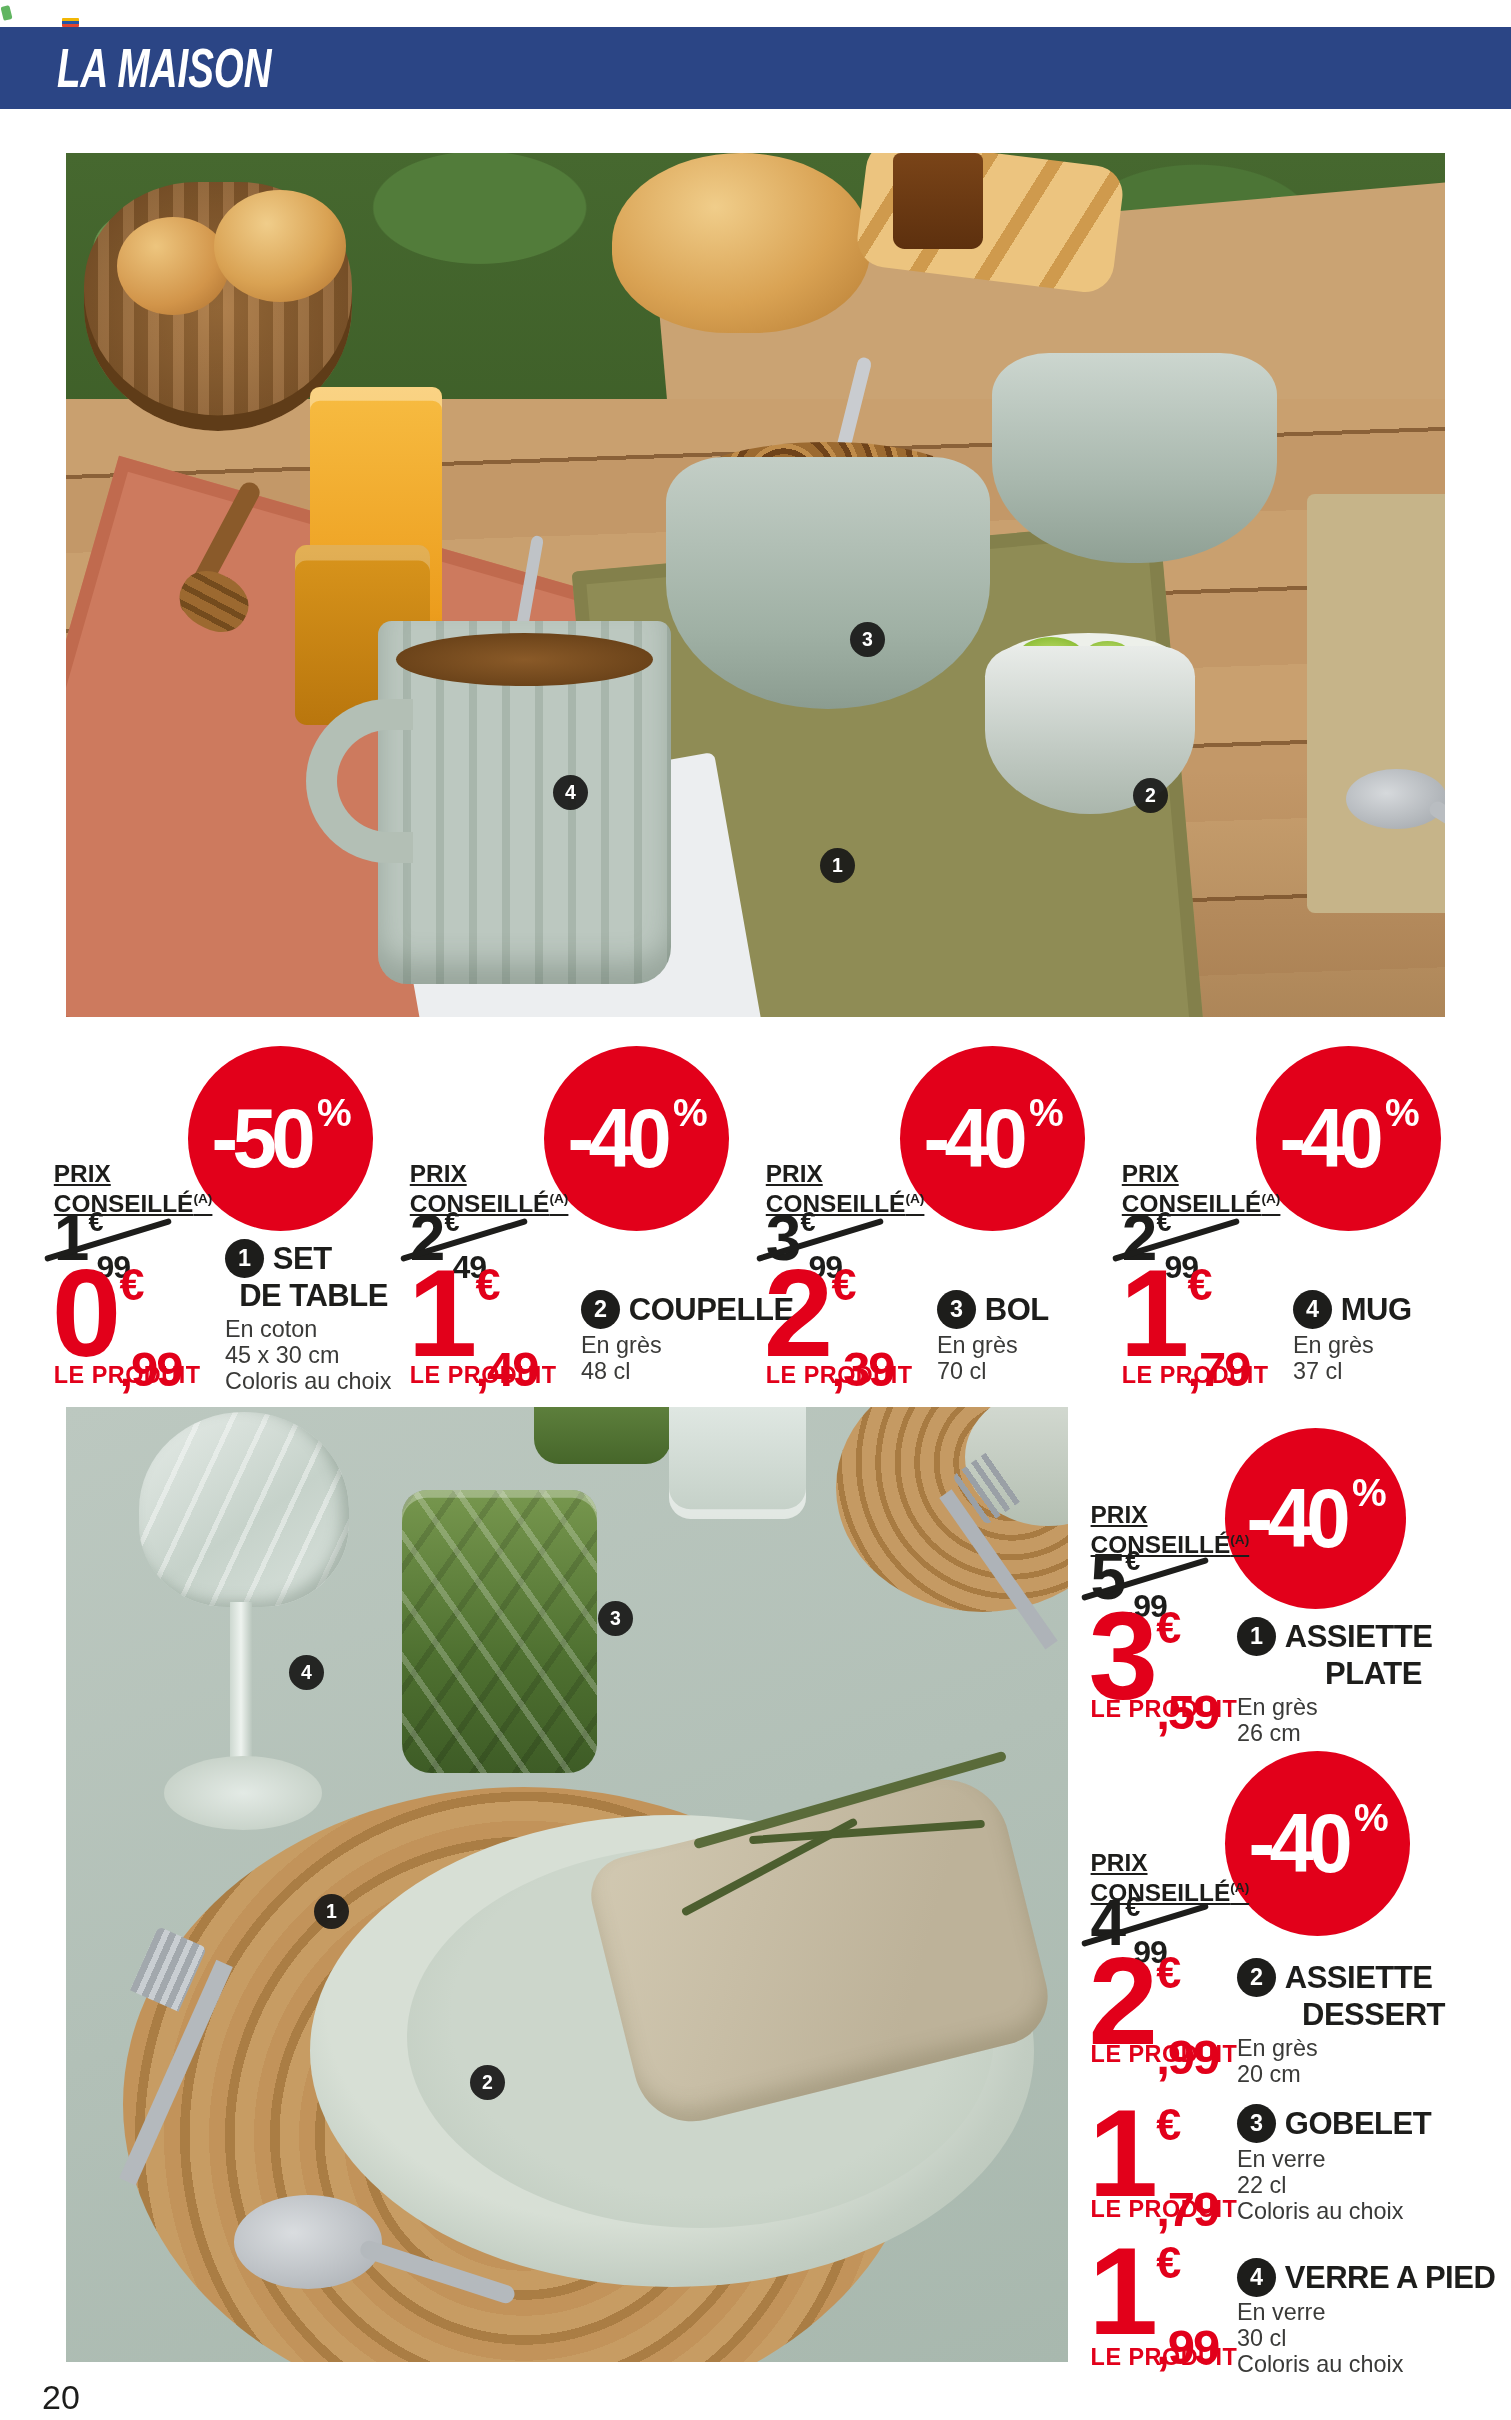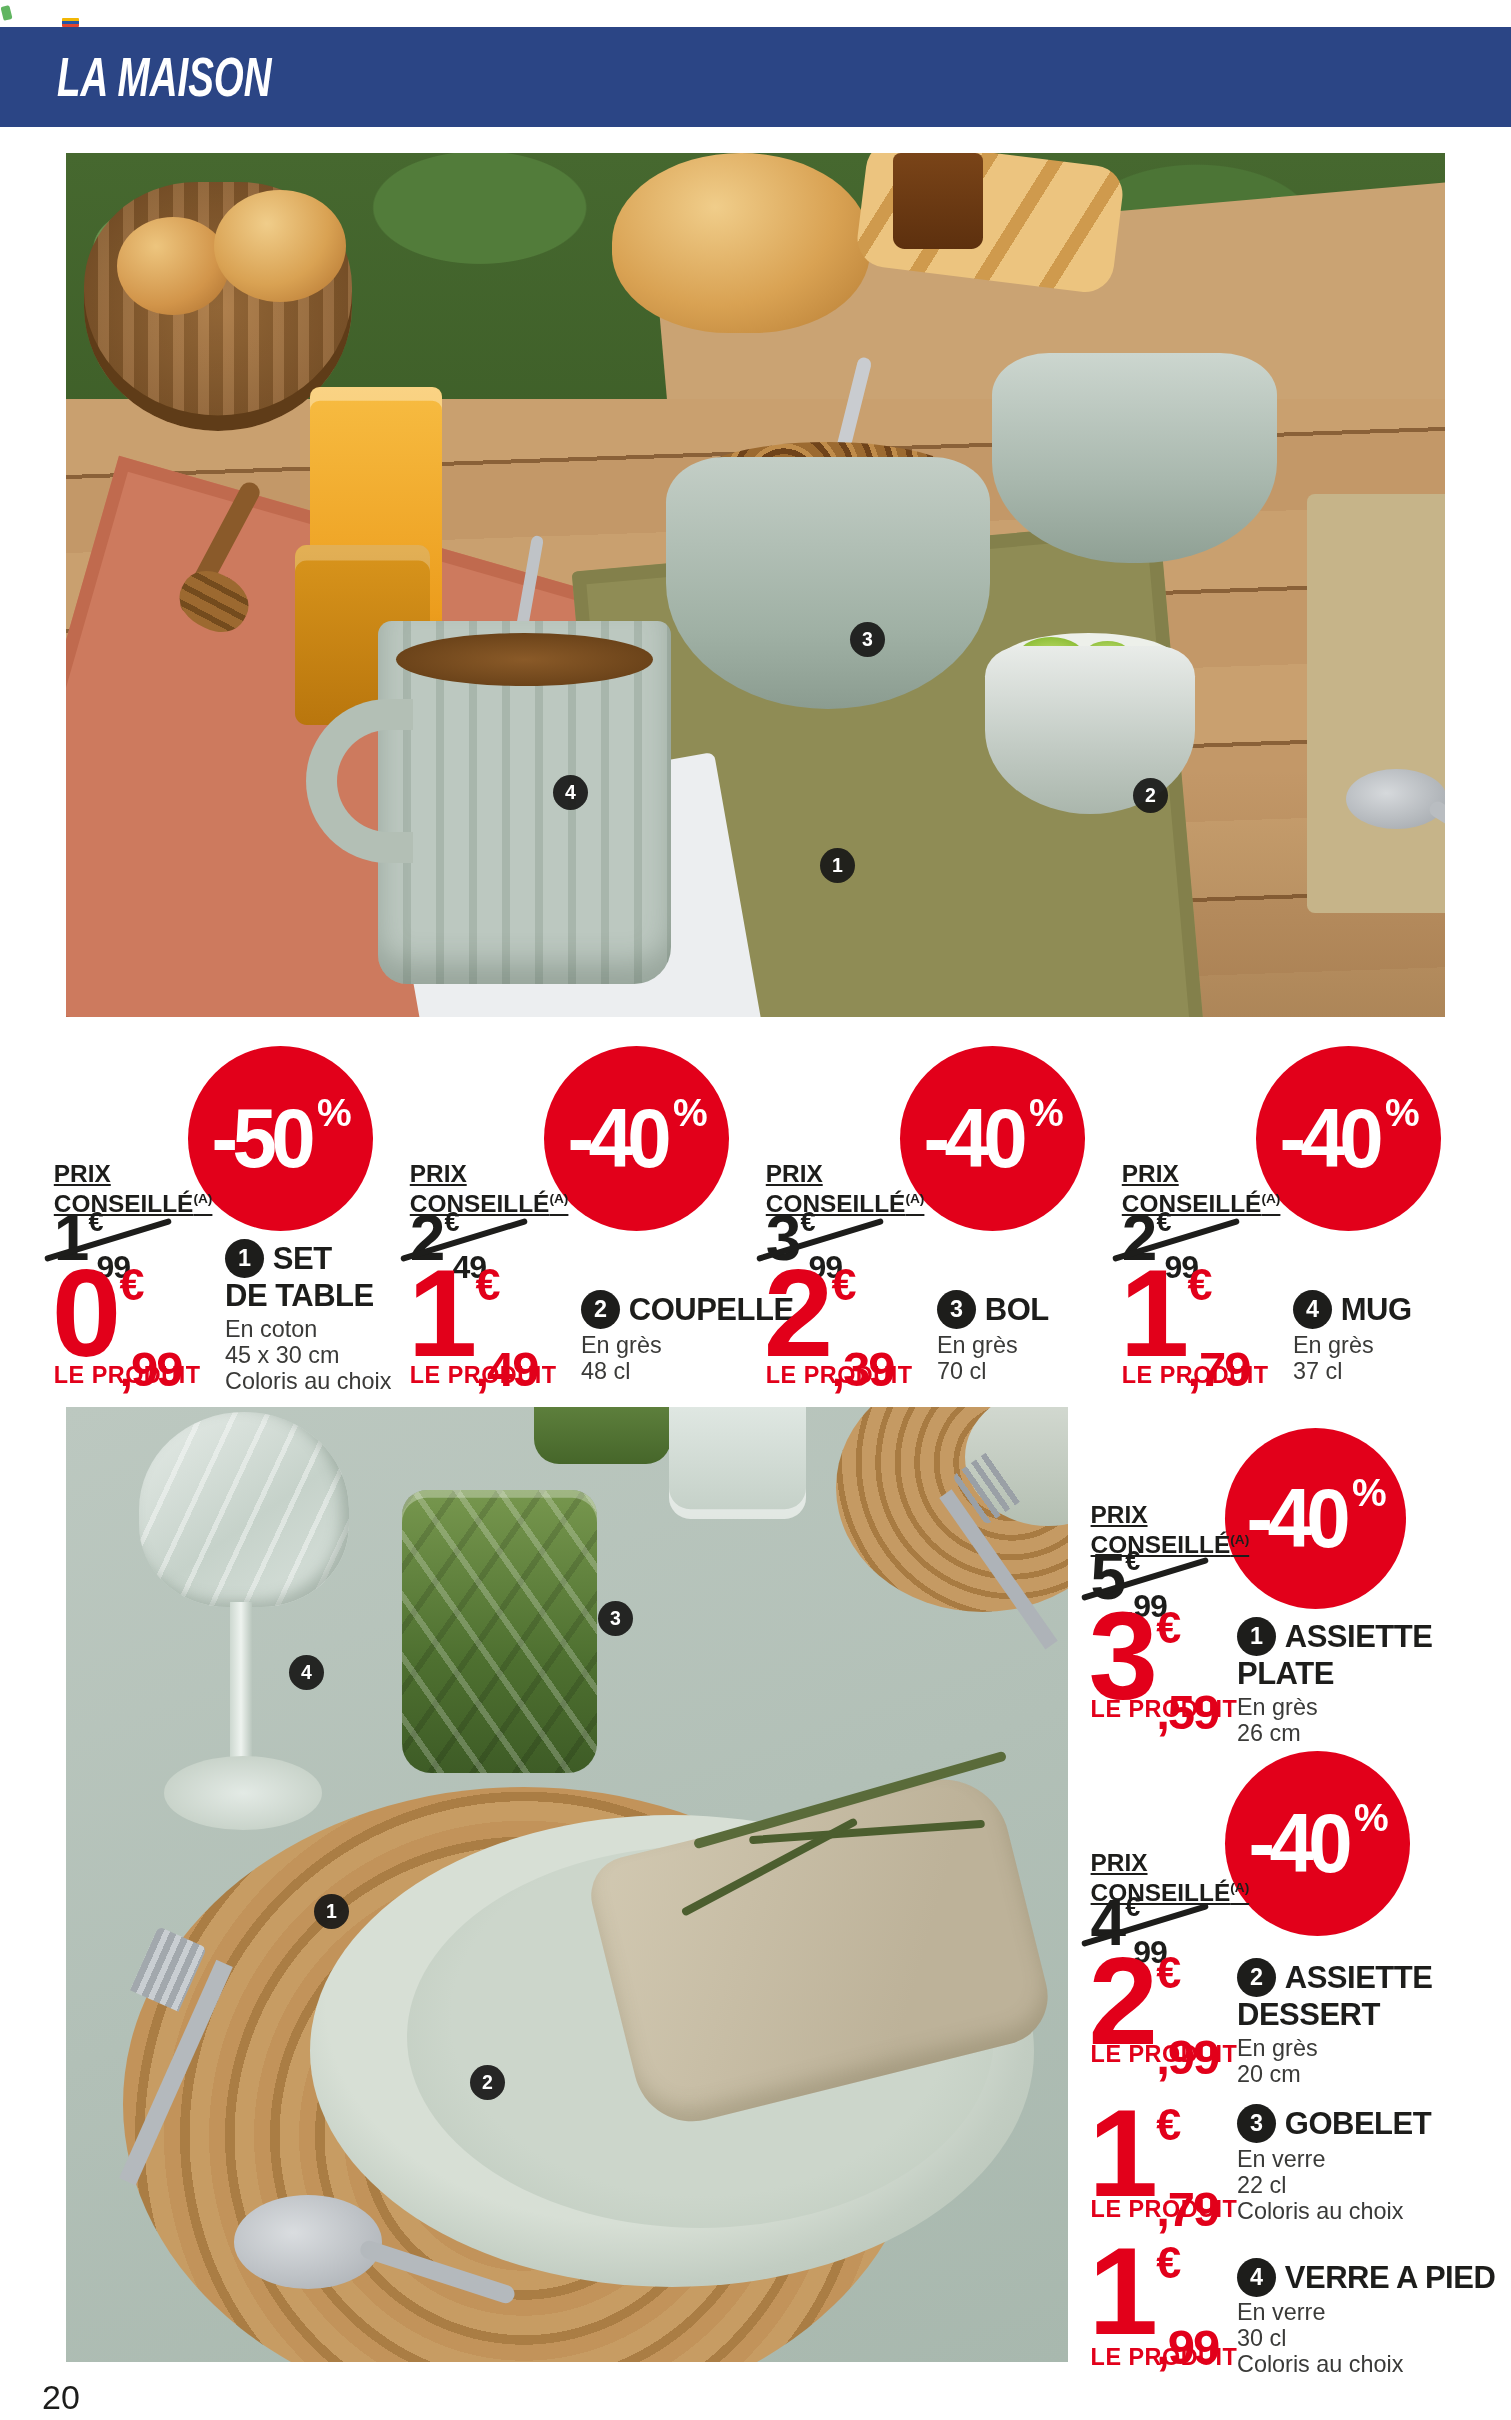--- a/index.html
+++ b/index.html
@@ -6,21 +6,21 @@
   .page{position:relative;width:1512px;height:2421px;background:#fff;overflow:hidden;
         font-family:"Liberation Sans", sans-serif;color:#1d1d1b;}
 
   
   .reg-a{position:absolute;left:2px;top:5.9px;width:8.8px;height:13.7px;background:#3aa33a;
          border-radius:2px;transform:rotate(-14deg);opacity:.8;}
   .reg-b{position:absolute;left:62px;top:17.6px;width:16.6px;height:9.8px;border-radius:1px;
          background:linear-gradient(to bottom,#f2b705 0 33%,#2456a5 33% 66%,#e2452e 66% 100%);}
 
   
-  .topbar{position:absolute;left:0;top:27px;width:1512px;height:100px;background:#2b4585;
+  .topbar{position:absolute;left:0;top:27px;width:1512px;height:82px;background:#2b4585;
           display:flex;align-items:center;padding-left:57px;box-sizing:border-box;}
   .title{display:inline-block;font-style:italic;font-weight:800;font-size:55px;color:#fff;
          letter-spacing:0px;transform:scaleX(.70);transform-origin:0 50%;white-space:nowrap;}
 
   
   .photo{position:absolute;overflow:hidden;}
   .photo1{left:66px;top:153px;width:1379px;height:864px;background:#b98e5f;}
   .photo2{left:66px;top:1407px;width:1002px;height:955px;
           background:linear-gradient(160deg,#bcc8c0,#b2c0b7 50%,#a8b8ae);}
   .photo .shape{position:absolute;}
@@ -198,21 +198,21 @@
 
   .info{position:absolute;width:195px;}
   .pcol .info{left:181px;top:193px;width:177px;}
   .info-low{top:244px !important;}
   .bA .info{left:164px;top:191px;width:273px;} .bB .info{left:164px;top:207px;width:273px;}
   .bC .info{left:164px;top:2px;width:273px;} .bD .info{left:164px;top:19.5px;width:273px;}
   .pname{display:flex;align-items:center;gap:8.8px;margin-bottom:2.9px;}
   .nbadge{flex:0 0 39px;width:39px;height:39px;border-radius:50%;background:#1d1d1b;color:#fff;
      font-size:23.4px;font-weight:800;display:flex;align-items:center;justify-content:center;}
   .pn1,.pn2{font-size:31px;font-weight:800;letter-spacing:-0.5px;line-height:33px;white-space:nowrap;}
-  .pn2{margin:-2px 0 3.9px 0;}
+  .pn2{margin:-2px 0 3.9px 0;text-align:center;}
   .pn2:empty{display:none;}
   .pdet{font-size:23.4px;line-height:26px;color:#3a3a38;white-space:nowrap;}
   .pdet:empty{display:none;}
 
   
   .pageno{position:absolute;left:42px;top:2378px;font-size:34px;font-weight:400;color:#1d1d1b;}
   .note{position:absolute;left:82px;top:2389px;font-size:18.5px;font-weight:600;color:#1d1d1b;}
 </style>
 </head>
 <body>

